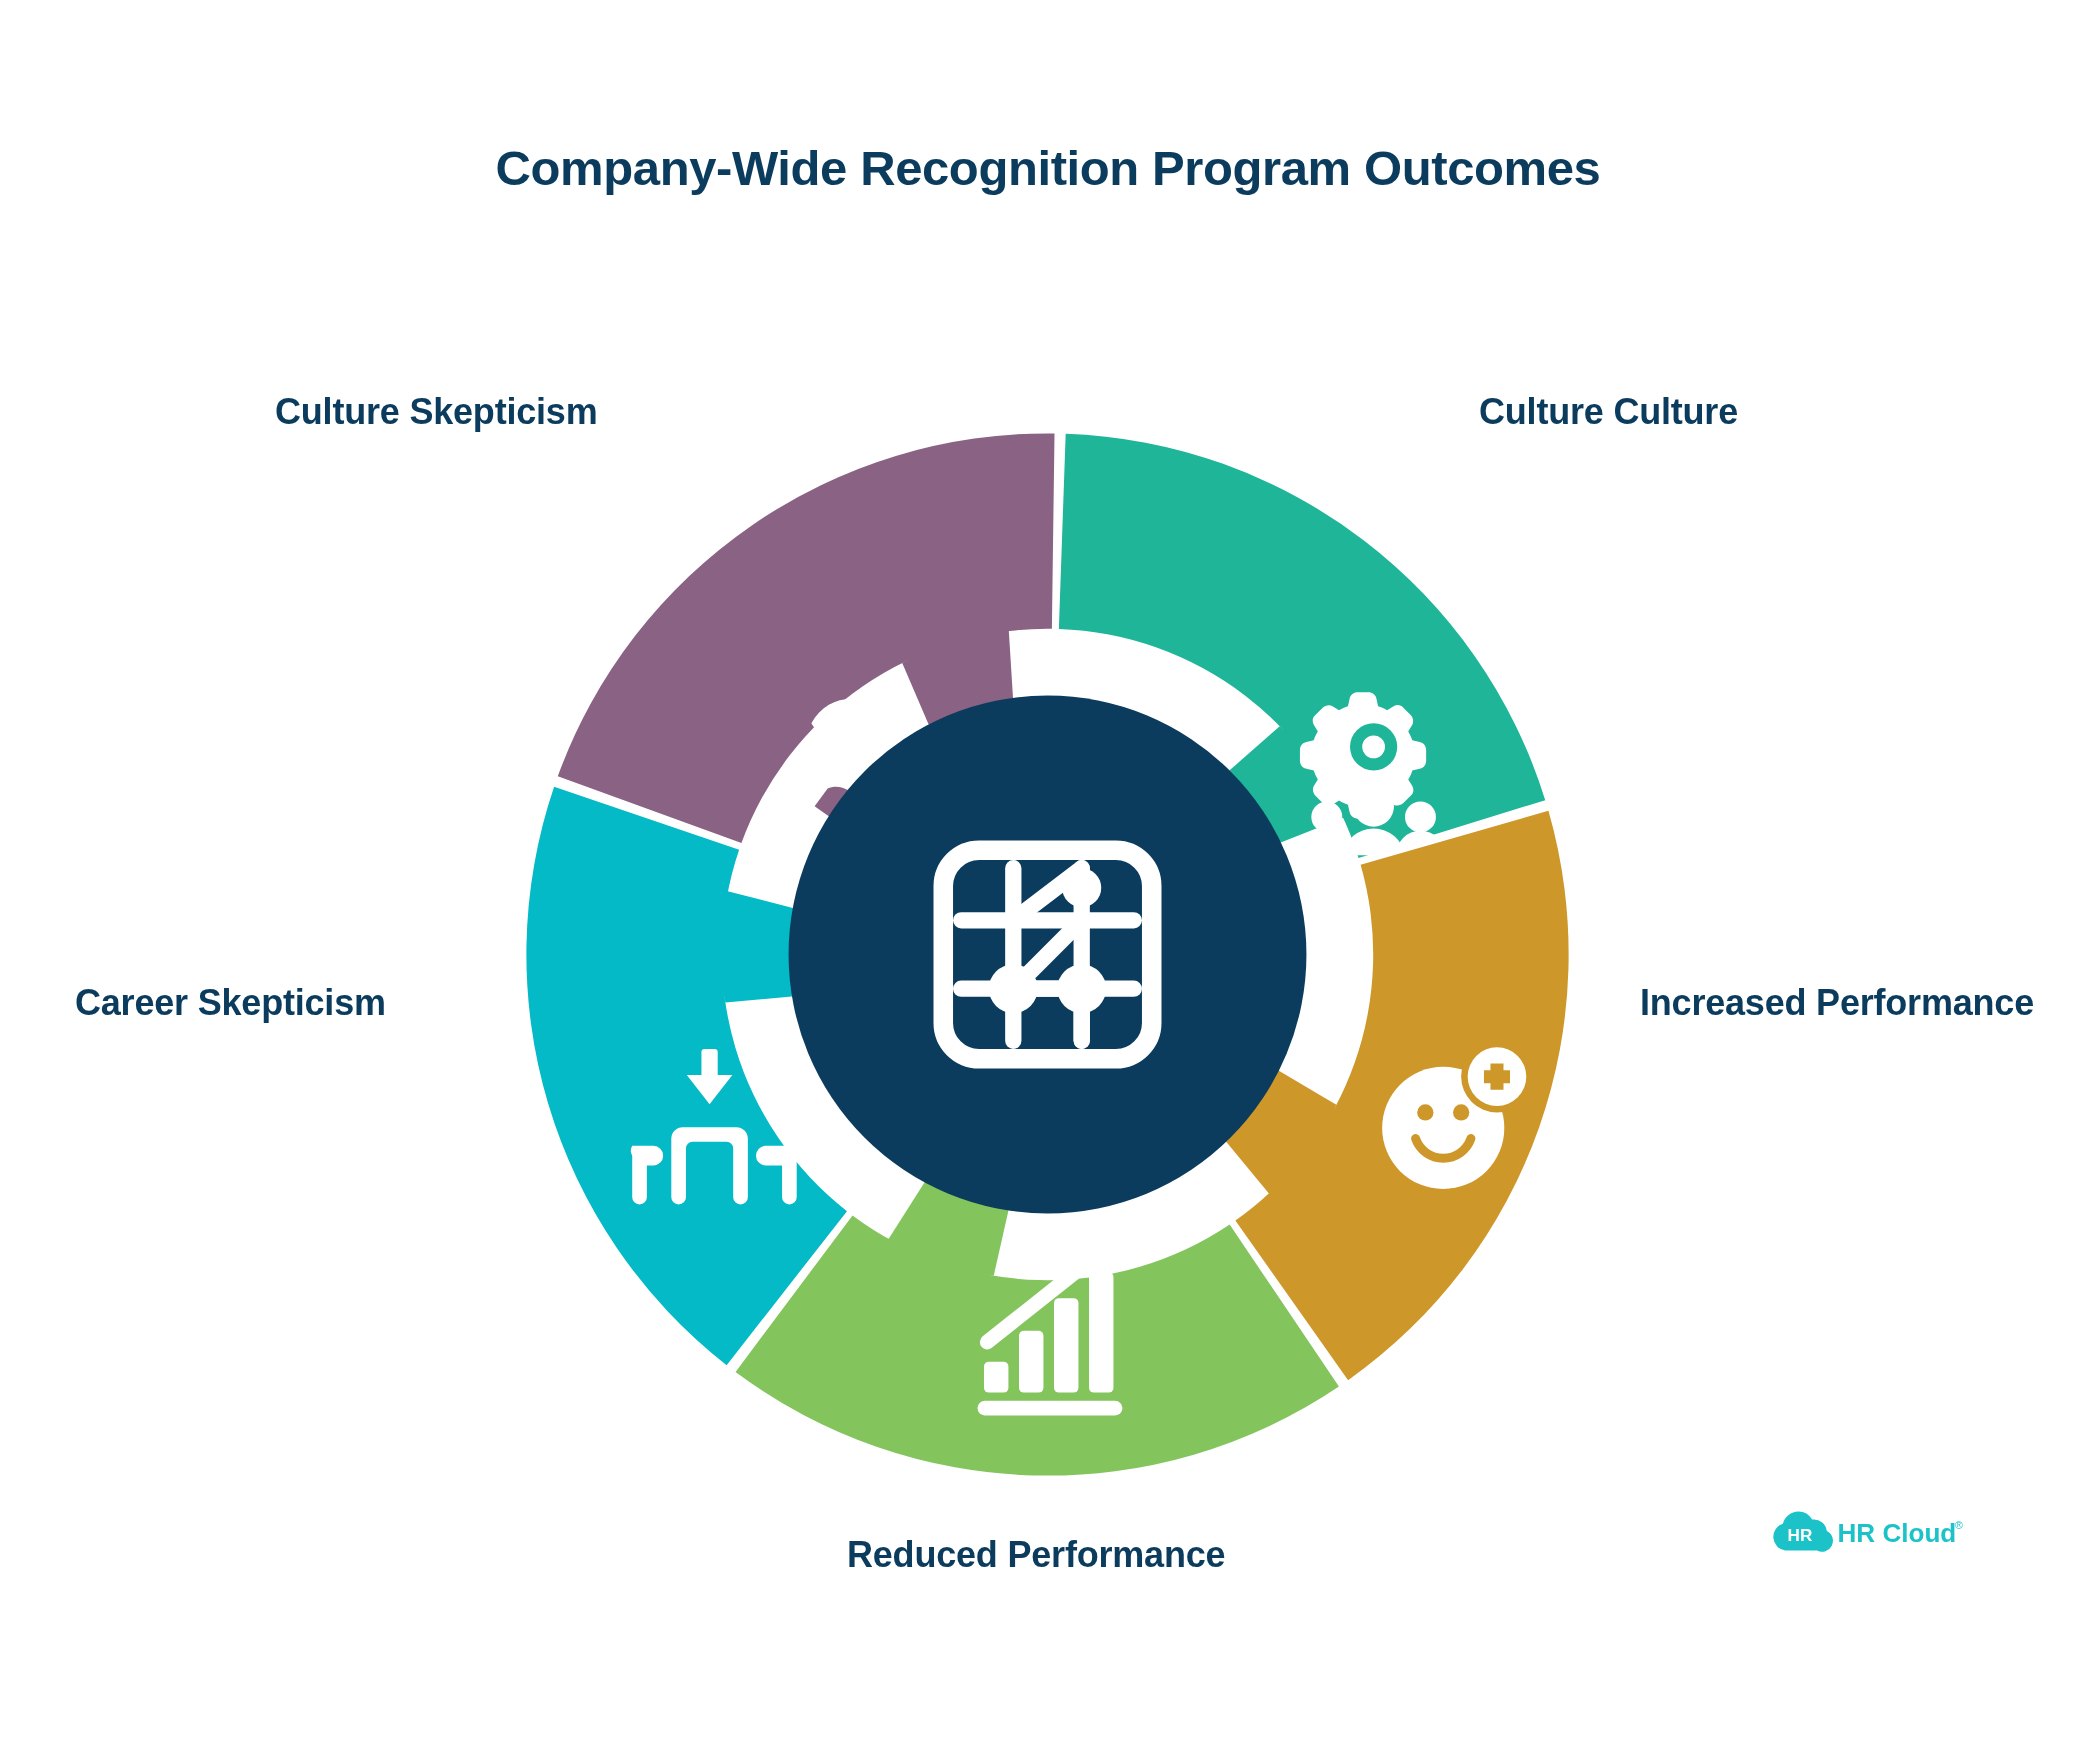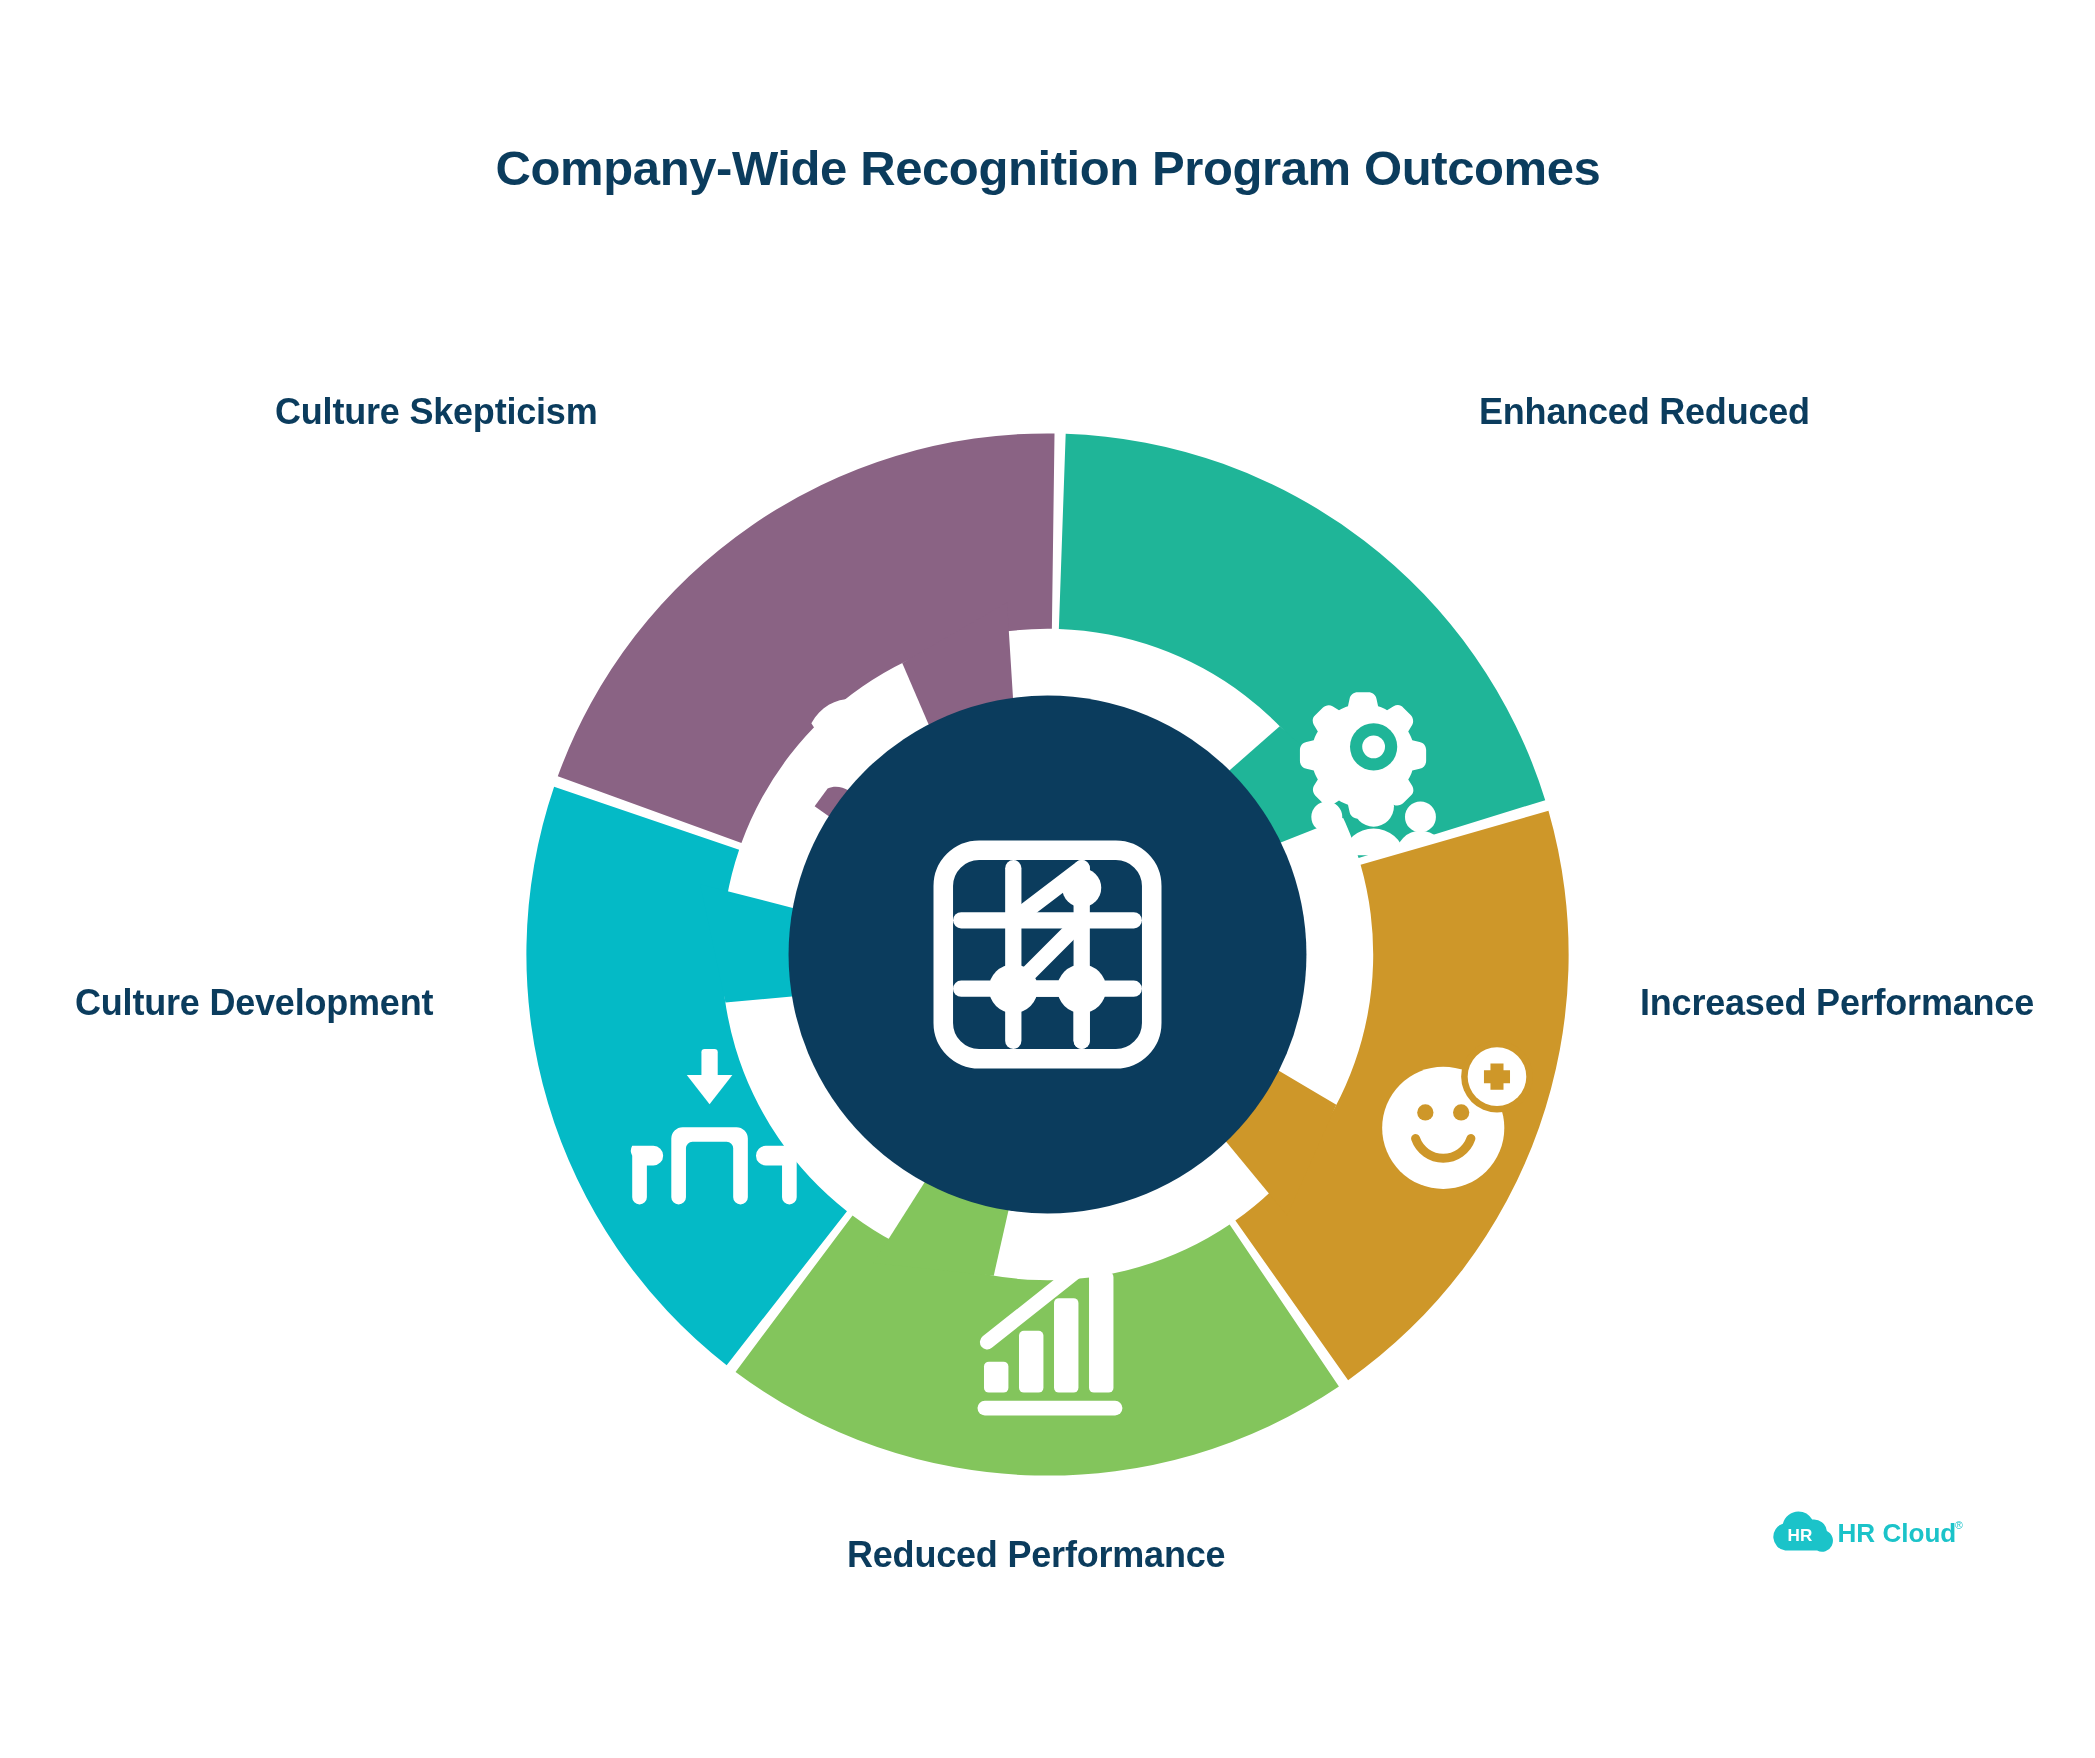--- a/index.html
+++ b/index.html
@@ -295,23 +295,23 @@
           <circle cx="86" cy="170" r="30" fill="#ffffff"></circle>
           <circle cx="170" cy="170" r="30" fill="#ffffff"></circle>
         </g>
 
       </g>
     </svg>
   </div>
 
   <div class="seg-label lbl-reduced-skepticism">Culture Skepticism</div>
 
-  <div class="seg-label lbl-enhanced-culture">Enhanced Reduced</div>
-
-  <div class="seg-label lbl-career-development">Culture Development</div>
+  <div class="seg-label lbl-enhanced-culture">Culture Culture</div>
+
+  <div class="seg-label lbl-career-development">Career Skepticism</div>
 
   <div class="seg-label lbl-increased-engagement">Increased Performance</div>
 
   <div class="seg-label lbl-improved-performance">Reduced Performance</div>
 
   <div class="logo">
     <svg width="212" height="59" viewBox="0 0 260 72" xmlns="http://www.w3.org/2000/svg">
 
       <g>
         <path d="M 20,52

